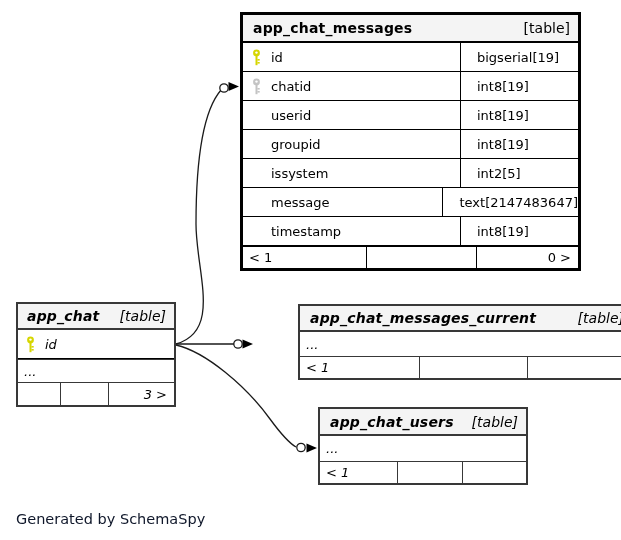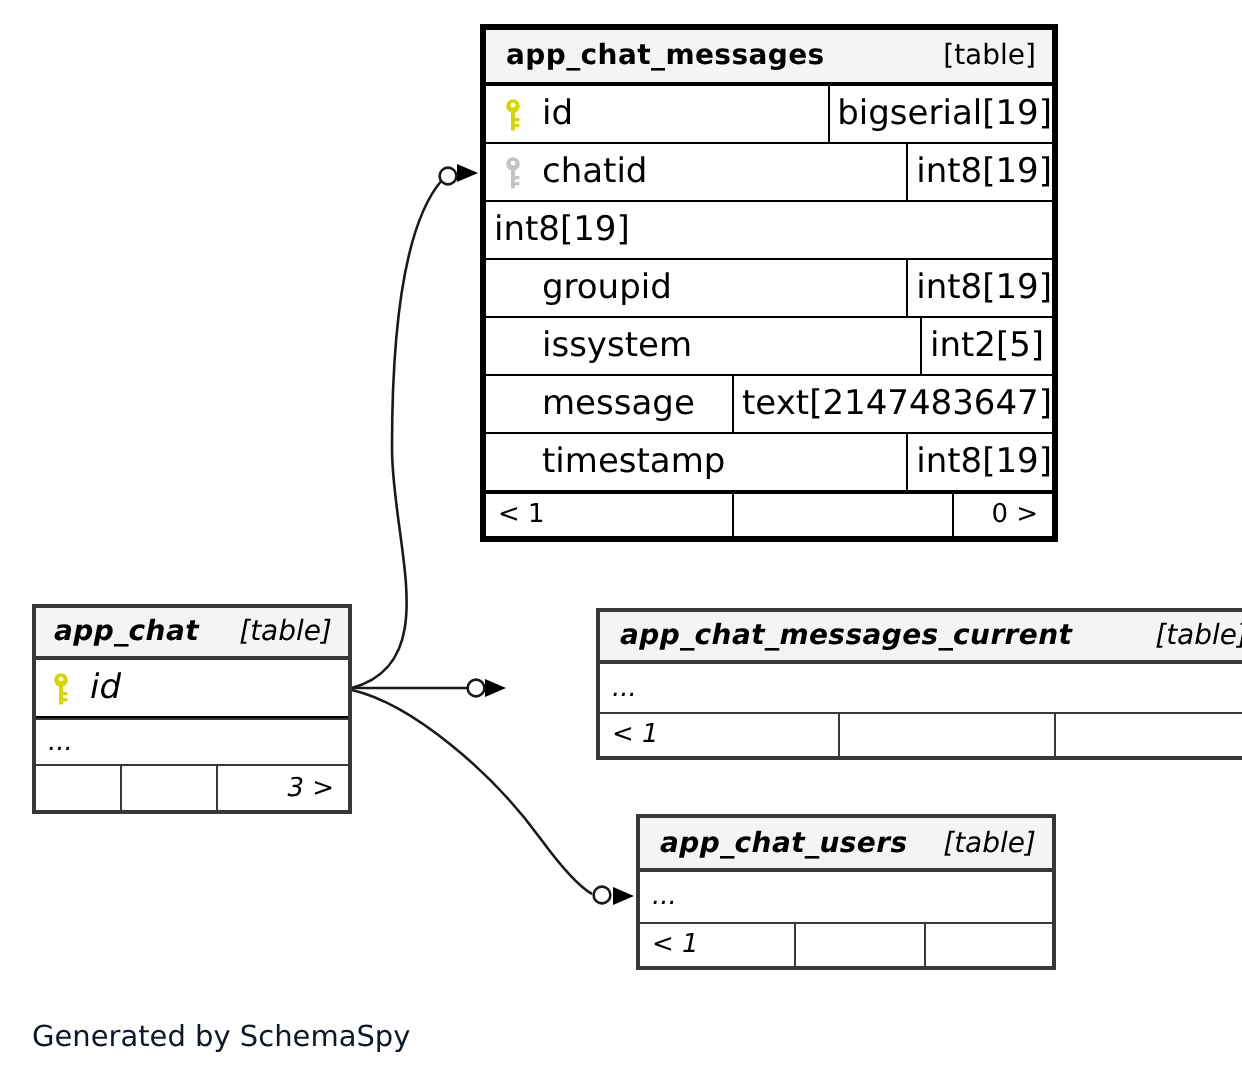--- a/index.html
+++ b/index.html
@@ -13,40 +13,40 @@
   .tnode.strong{border:3px solid #000000;}
   .tnode.normal{border:2px solid #383838;font-style:italic;}
 
   .thead{display:flex;align-items:center;background:#f4f4f4;box-sizing:border-box;
          border-bottom:2px solid #000;padding:0 8px 0 10px;}
   .tnode.normal .thead{border-bottom-color:#383838;}
   .tname{font-weight:bold;font-size:14px;letter-spacing:0.2px;}
   .ttag{margin-left:auto;font-size:14px;}
 
   .trow{display:flex;align-items:stretch;box-sizing:border-box;border-bottom:1px solid #000;
-        height:29px;font-size:17px;}
+        height:29px;font-size:13px;gap:12px;}
   .trow:last-of-type{border-bottom:none;}
   .cname{display:flex;align-items:center;box-sizing:border-box;padding-left:8px;}
   .cname.with-type{width:218px;border-right:1px solid #000;}
   .keyslot{width:11px;height:17px;margin-right:9px;flex:0 0 11px;display:inline-block;}
   .pk{color:#d6d600;}
   .fk{color:#c4c4c4;}
   .ctype{display:flex;align-items:center;padding-left:4px;flex:1;}
 
   .ellipsis-row{display:flex;align-items:center;box-sizing:border-box;
                 padding-left:6px;font-size:13px;border-top:1px solid #383838;}
   .tfoot{display:flex;box-sizing:border-box;border-top:1px solid #000;font-size:13px;}
   .tnode.normal .tfoot,.tnode.normal .ellipsis-row{border-top-color:#383838;}
   .fcell{display:flex;align-items:center;box-sizing:border-box;padding:0 6px;}
   .fcell.vr{border-right:1px solid #000;}
   .tnode.normal .fcell.vr{border-right-color:#383838;}
   .fcell.right{justify-content:flex-end;padding-right:7px;}
 
   
-  #t-messages{left:240px;top:12px;width:289px;}
+  #t-messages{left:240px;top:12px;width:341px;}
   #t-messages .thead{height:28px;}
   #t-messages .tfoot{height:22px;}
   #t-messages .fcell.f1{width:124px;}
   #t-messages .fcell.f2{width:110px;}
   #t-messages .fcell.f3{flex:1;}
 
   
   #t-chat{left:16px;top:302px;width:160px;}
   #t-chat .thead{height:26px;padding-left:9px;}
   #t-chat .trow{height:29px;}
@@ -135,20 +135,24 @@
             <rect x="6.4" y="10" width="2.3" height="1.6" fill="currentColor"></rect>
             <rect x="6.4" y="13" width="2.3" height="1.6" fill="currentColor"></rect>
           </svg>
         </span>
         <span>chatid</span>
       </div>
       <div class="ctype">int8[19]</div>
     </div>
 
     <div class="trow">
+      <div class="cname with-type">
+        <span class="keyslot"></span>
+        <span>userid</span>
+      </div>
       <div class="ctype">int8[19]</div>
     </div>
 
     <div class="trow">
       <div class="cname with-type">
         <span class="keyslot"></span>
         <span>groupid</span>
       </div>
       <div class="ctype">int8[19]</div>
     </div>

